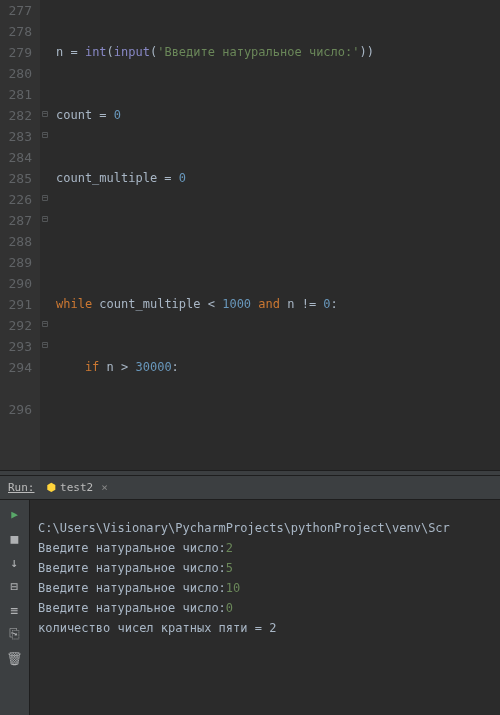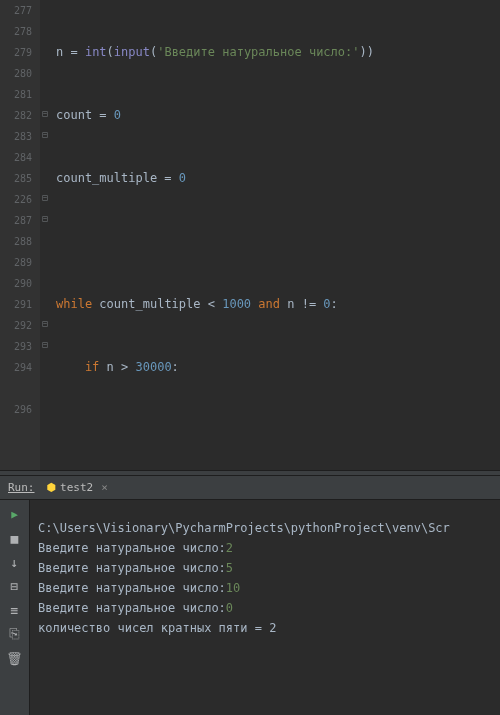--- a/index.html
+++ b/index.html
@@ -23,21 +23,21 @@
   position: absolute;
   left: 0;
   top: 0;
   width: 40px;
   height: 100%;
   background: #323232;
   color: #606366;
   text-align: right;
   padding-right: 8px;
   line-height: 21px;
-  font-size: 10px;
+  font-size: 13px;
 }
 .gutter .ln { display: block; height: 21px; }
 .fold-marks {
   position: absolute;
   left: 40px;
   top: 0;
   width: 14px;
   height: 100%;
 }
 .fold { position: absolute; color: #606366; font-size: 10px; left: 2px; }

